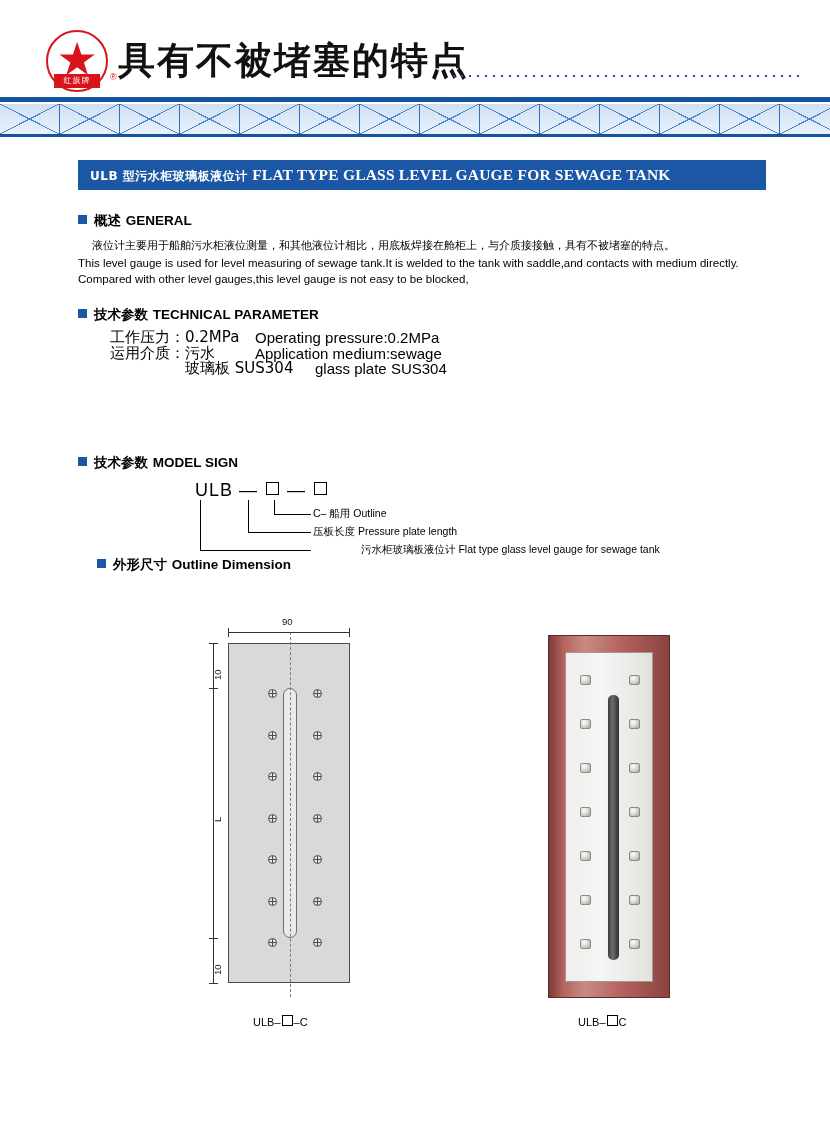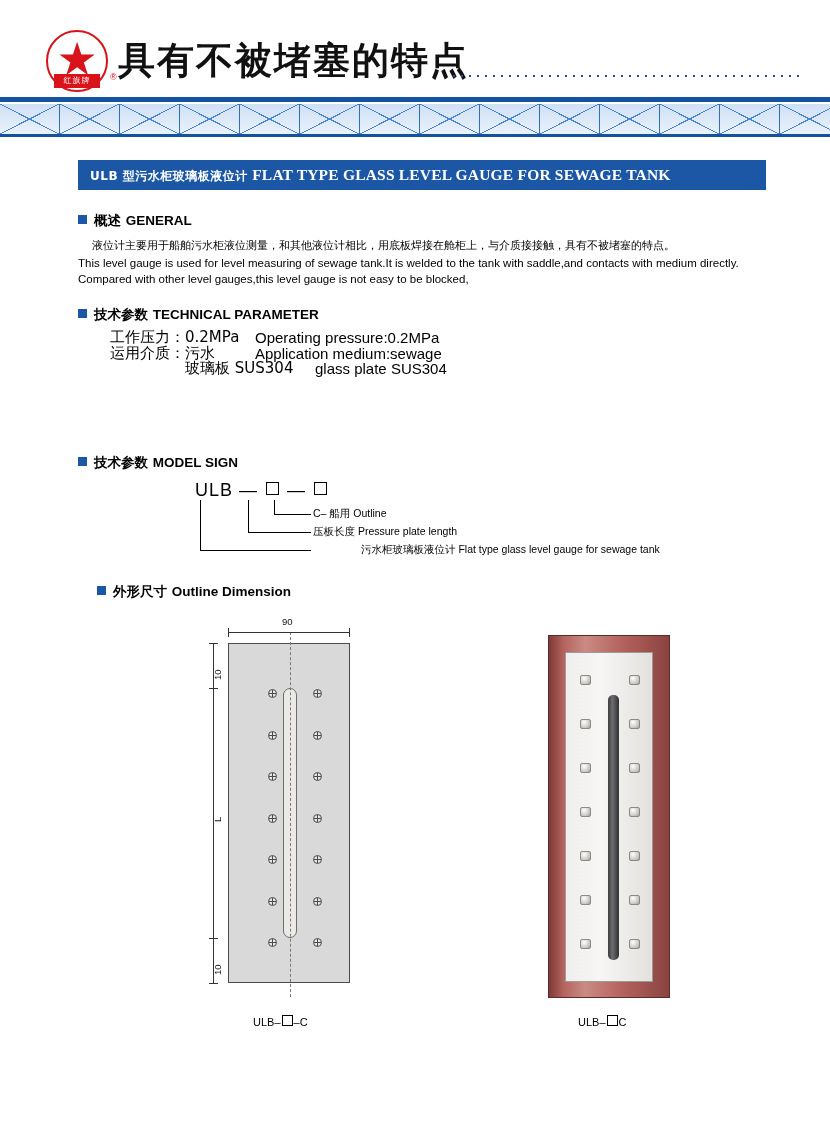--- a/index.html
+++ b/index.html
@@ -440,21 +440,21 @@
   <div class="lead" style="left:124px; top:20px; width:36px; height:14px;"></div>
   <div class="lead-lbl" style="left:163px; top:27px;">C– 船用  Outline</div>
 
   <div class="lead" style="left:98px; top:20px; width:62px; height:32px;"></div>
   <div class="lead-lbl" style="left:163px; top:45px;">压板长度 Pressure plate length</div>
 
   <div class="lead" style="left:50px; top:20px; width:110px; height:50px;"></div>
   <div class="lead-lbl" style="left:163px; top:63px;margin-left:48px;">污水柜玻璃板液位计 Flat type glass level gauge for sewage tank</div>
 </div>
 
-<div class="sec-head" style="left:78px; top:583px;padding-left:19px;">
+<div class="sec-head" style="left:78px; top:556px;padding-left:19px;">
   <span class="sq"></span><span>外形尺寸</span>
   <span class="en">Outline Dimension</span>
 </div>
 
 <div class="drawing">
 
   <div class="dwg-plate"></div>
   <div class="dwg-slot"></div>
   <div class="centerline" style="left:290px; top:22px; height:365px;"></div>
 

